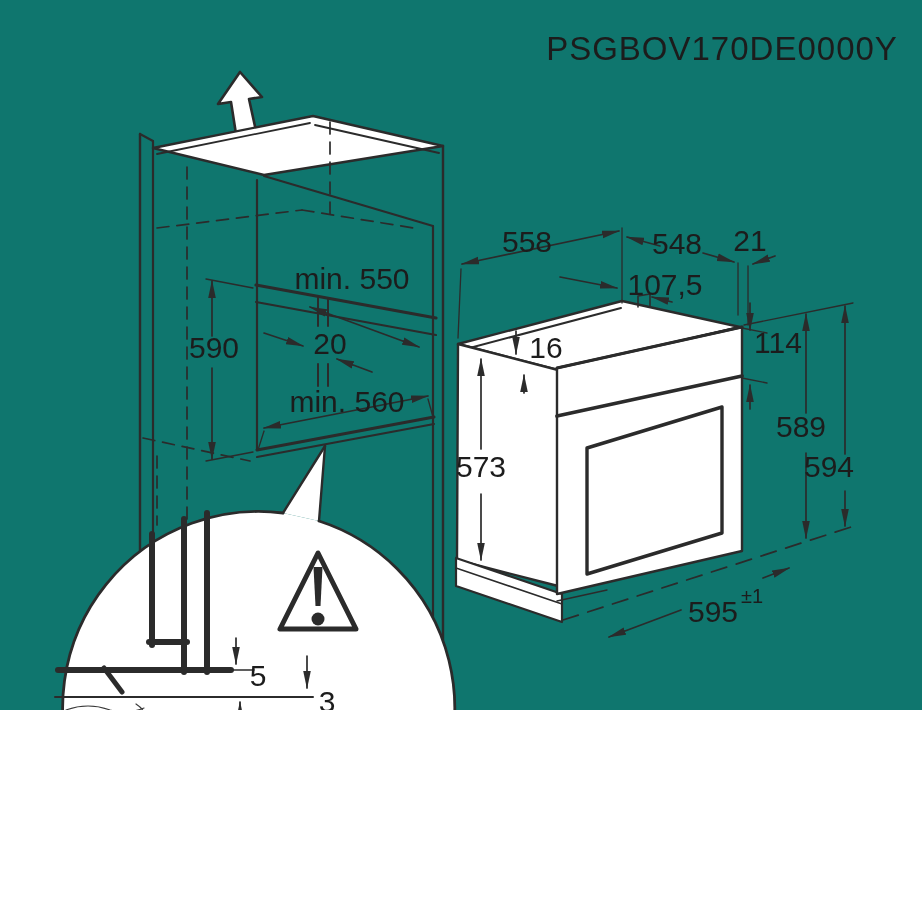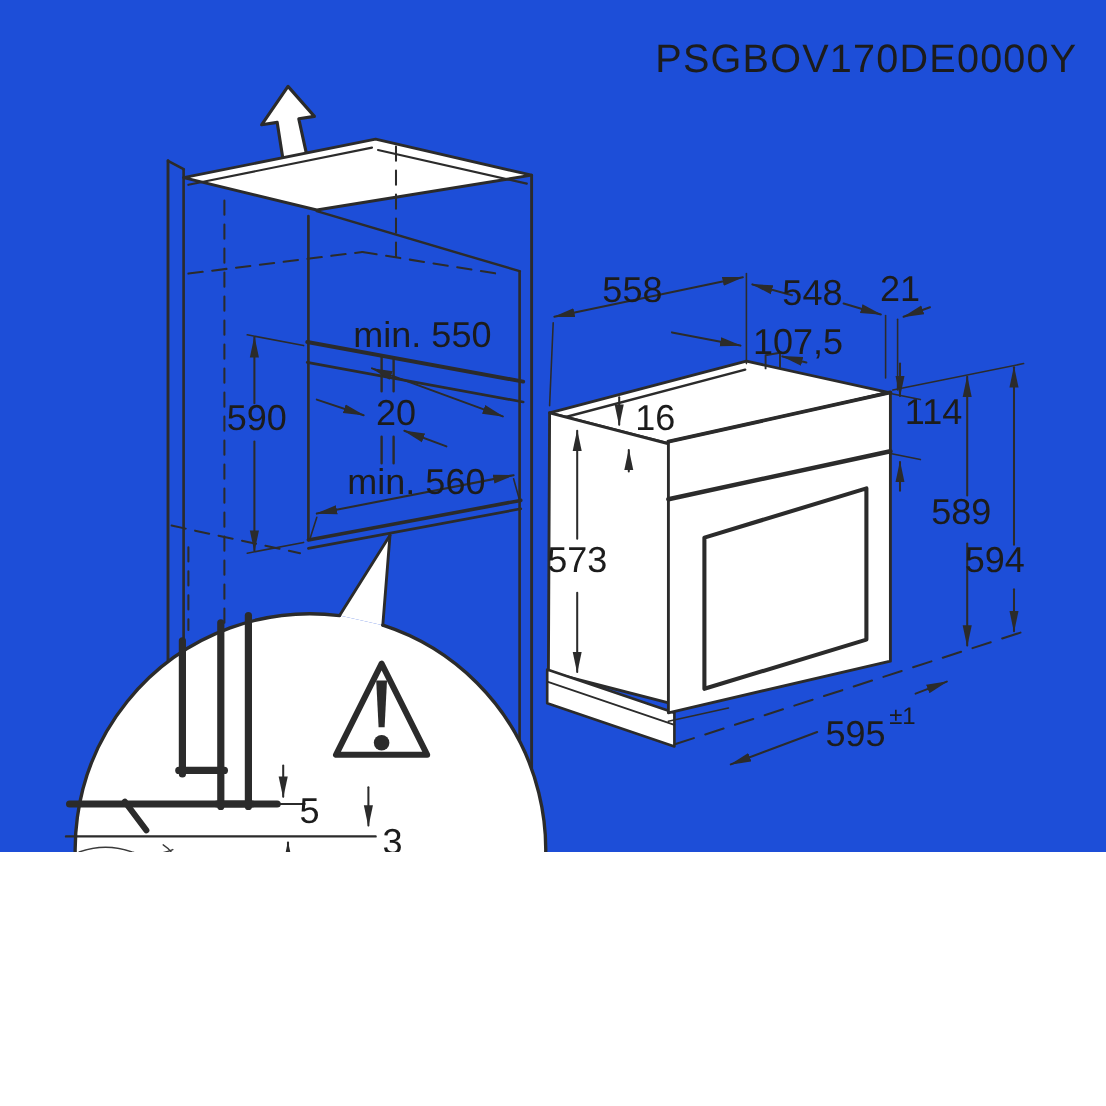--- a/index.html
+++ b/index.html
@@ -1,16 +1,16 @@
 <!DOCTYPE html>
 <html><head>
 <meta charset="utf-8">
 <style>
   html,body{margin:0;padding:0;background:#ffffff;}
-  .stage{width:922px;height:710px;background:#1d4ed8;position:relative;font-family:"Liberation Sans",sans-serif;}
+  .stage{width:922px;height:710px;background:#0f766e;position:relative;font-family:"Liberation Sans",sans-serif;}
   svg{display:block;}
   text{fill:#1c1c1c;font-family:"Liberation Sans",sans-serif;}
   .dim{font-size:30px;}
   .dim-sm{font-size:20px;}
   .title{font-size:33px;letter-spacing:1px;}
   path,line,circle,polyline{vector-effect:none;}
 </style>
 </head>
 <body>
 

